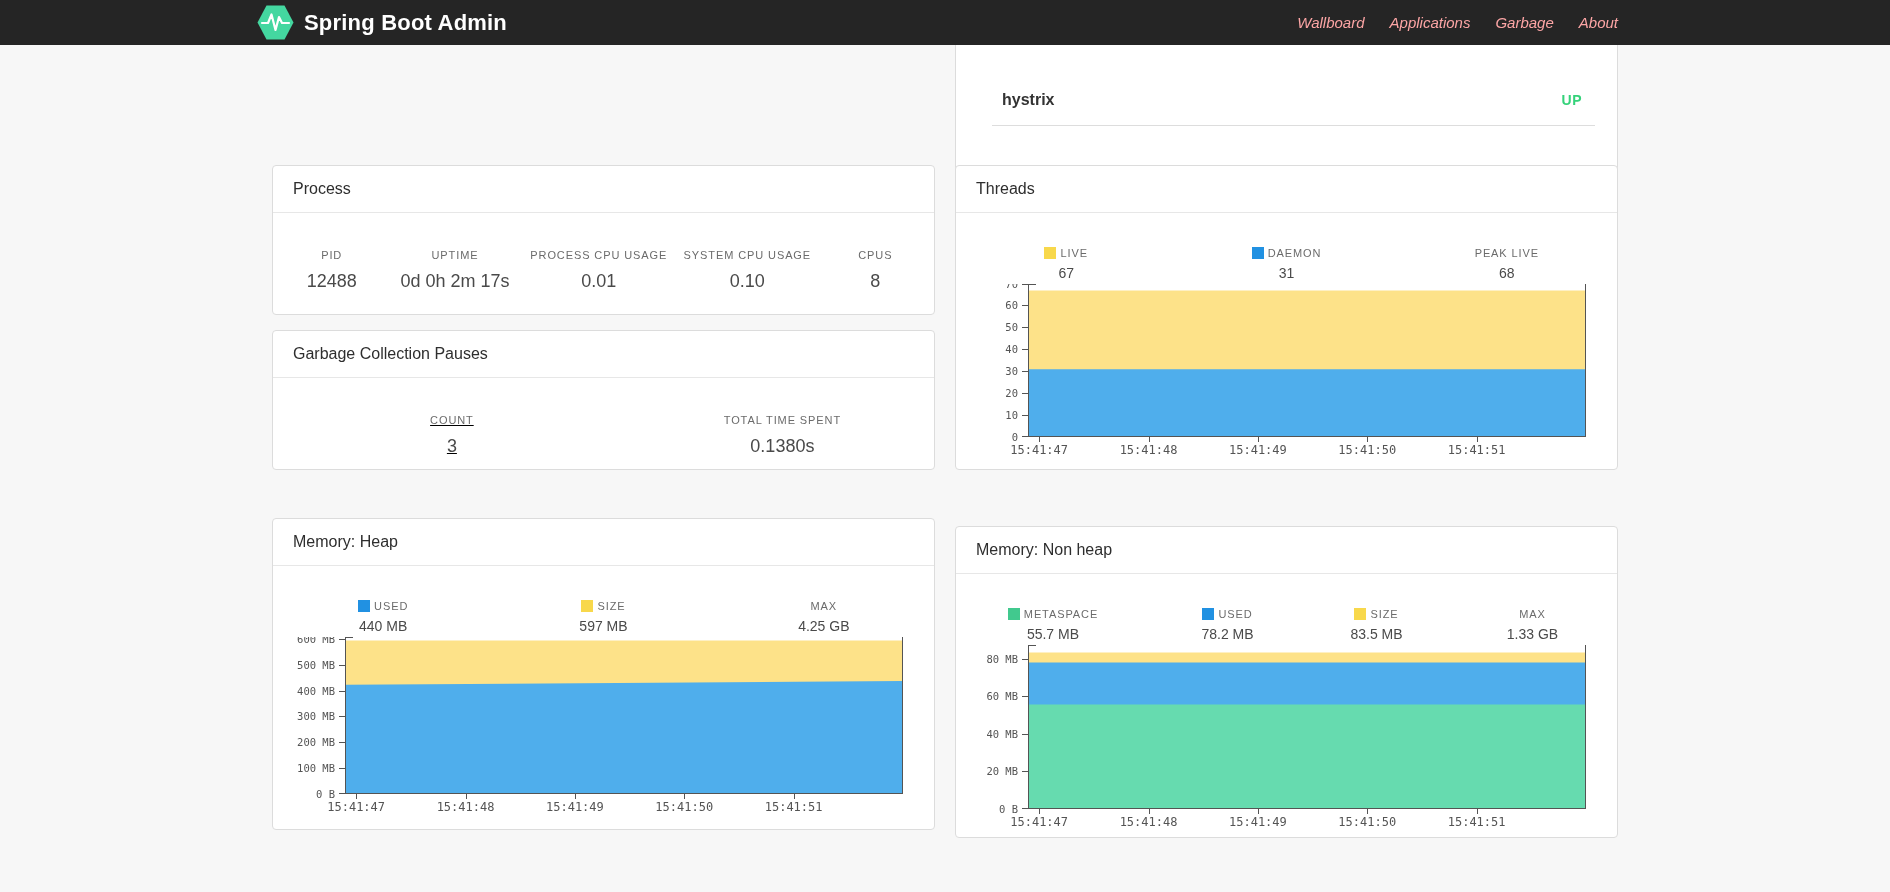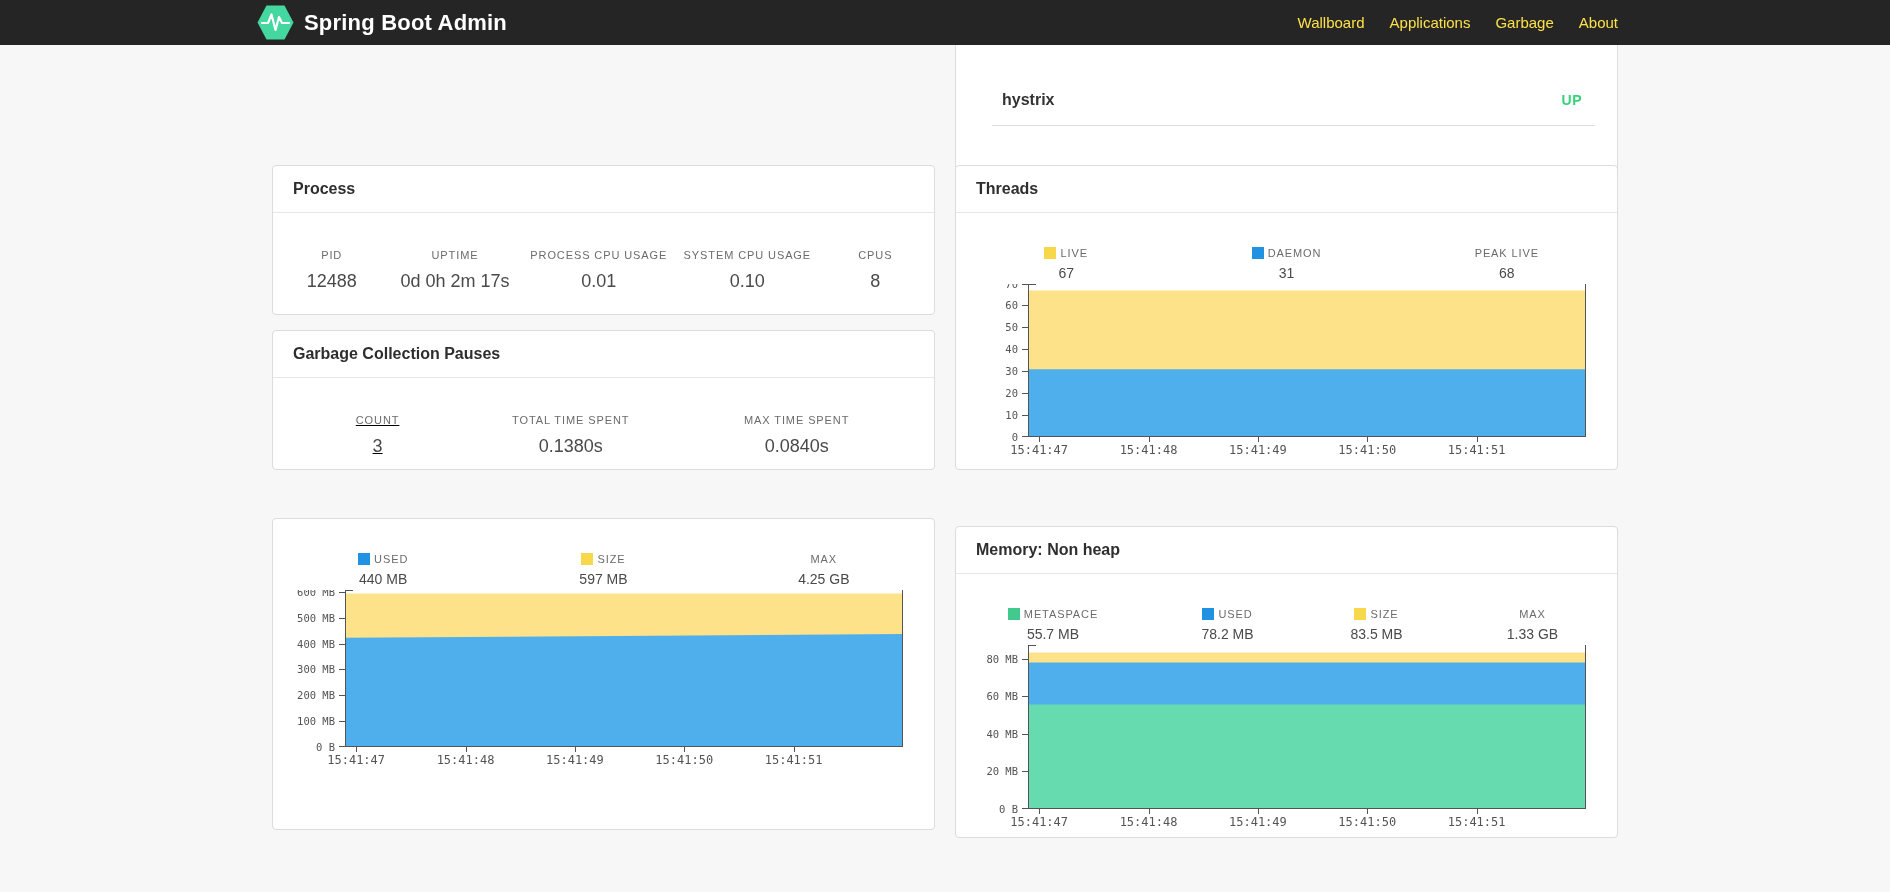--- a/index.html
+++ b/index.html
@@ -5,27 +5,27 @@
   * { margin:0; padding:0; box-sizing:border-box; }
   html,body { width:1890px; height:892px; overflow:hidden; }
   body { font-family:"Liberation Sans", sans-serif; background:#f7f7f7; position:relative; }
 
   
   .navbar { position:absolute; top:0; left:0; width:1890px; height:45px; background:#252525; z-index:50; }
   .nav-inner { width:1346px; height:45px; margin:0 auto; display:flex; align-items:center; }
   .brand { display:flex; align-items:center; gap:10px; margin-left:-15px; cursor:pointer; }
   .brand-title { color:#ffffff; font-size:22px; font-weight:bold; letter-spacing:0.2px; }
   .nav-links { margin-left:auto; display:flex; gap:25px; }
-  .nav-link { color:#fde047; font-size:15px; cursor:pointer; text-decoration:none; }
+  .nav-link { color:#fca5a5; font-size:15px; cursor:pointer; text-decoration:none;font-style:italic; }
 
   
   .page { position:relative; width:1346px; margin:0 auto; height:847px; }
   .card { position:absolute; width:663px; background:#ffffff; border:1px solid #dcdcdc; border-radius:4px; }
   .card-header { padding:14px 20px; border-bottom:1px solid #e7e7e7; }
-  .card-title { font-size:16px; font-weight:bold; color:#2e2e2e; }
+  .card-title { font-size:16px; font-weight:normal; color:#2e2e2e; }
 
   
   .status-card { left:683px; top:-103px; height:230px; padding-top:146px; }
   .app-row { margin:0 22px 0 36px; padding:2px 13px 16px 10px; border-bottom:1px solid #dddddd;
              display:flex; justify-content:space-between; align-items:center; }
   .app-name { font-size:16px; font-weight:bold; color:#333333; }
   .app-status { font-size:14px; font-weight:bold; letter-spacing:0.5px; }
   .card-process { left:0;   top:120px; height:150px; }
   .card-gc      { left:0;   top:285px; height:140px; }
   .card-threads { left:683px; top:120px; height:305px; }
@@ -111,24 +111,20 @@
       <span class="card-title">Garbage Collection Pauses</span>
     </div>
     <div class="stats-row">
       <div class="stat" style="flex:1.18;text-decoration:underline;">
         <div class="stat-label">COUNT</div>
         <div class="stat-value big">3</div>
       </div>
       <div class="stat" style="flex:1;">
         <div class="stat-label">TOTAL TIME SPENT</div>
         <div class="stat-value big">0.1380s</div>
-      </div>
-      <div class="stat" style="flex:1.55;">
-        <div class="stat-label">MAX TIME SPENT</div>
-        <div class="stat-value big">0.0840s</div>
       </div>
     </div>
   </div>
 
   <div class="card card-threads">
     <div class="card-header">
       <span class="card-title">Threads</span>
     </div>
     <div class="stats-row tight">
       <div class="stat" style="flex:1;">
@@ -184,20 +180,23 @@
           <text x="289.89599999999996" y="170" text-anchor="middle" fill="#545454" font-family="&quot;DejaVu Sans Mono&quot;, monospace" font-size="12">15:41:49</text>
           <line x1="399.764" y1="153" x2="399.764" y2="158" stroke="#545454" stroke-width="1" shape-rendering="crispEdges"></line>
           <text x="399.264" y="170" text-anchor="middle" fill="#545454" font-family="&quot;DejaVu Sans Mono&quot;, monospace" font-size="12">15:41:50</text>
           <line x1="509.132" y1="153" x2="509.132" y2="158" stroke="#545454" stroke-width="1" shape-rendering="crispEdges"></line>
           <text x="508.632" y="170" text-anchor="middle" fill="#545454" font-family="&quot;DejaVu Sans Mono&quot;, monospace" font-size="12">15:41:51</text>
         </svg>
       </div>
   </div>
 
   <div class="card card-heap">
+    <div class="card-header">
+      <span class="card-title">Memory: Heap</span>
+    </div>
     <div class="stats-row tight">
       <div class="stat" style="flex:1;">
         <div class="stat-label">
           <span class="swatch" style="background: rgb(33, 145, 226);"></span>
           <span>USED</span>
         </div>
         <div class="stat-value">440 MB</div>
       </div>
       <div class="stat" style="flex:1;">
         <div class="stat-label">

